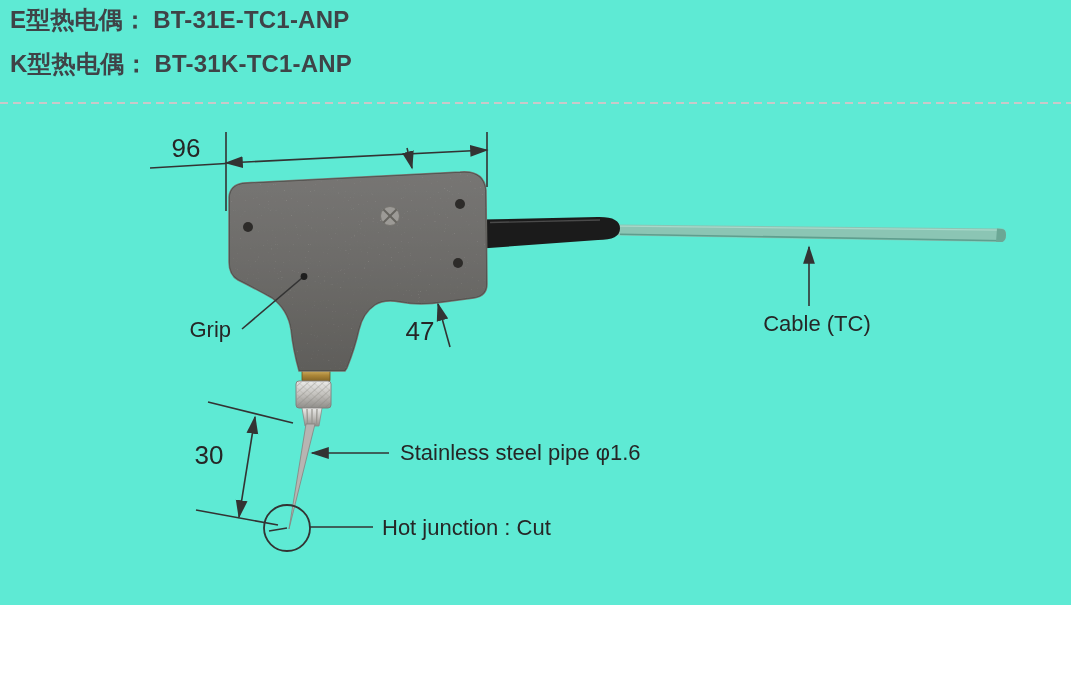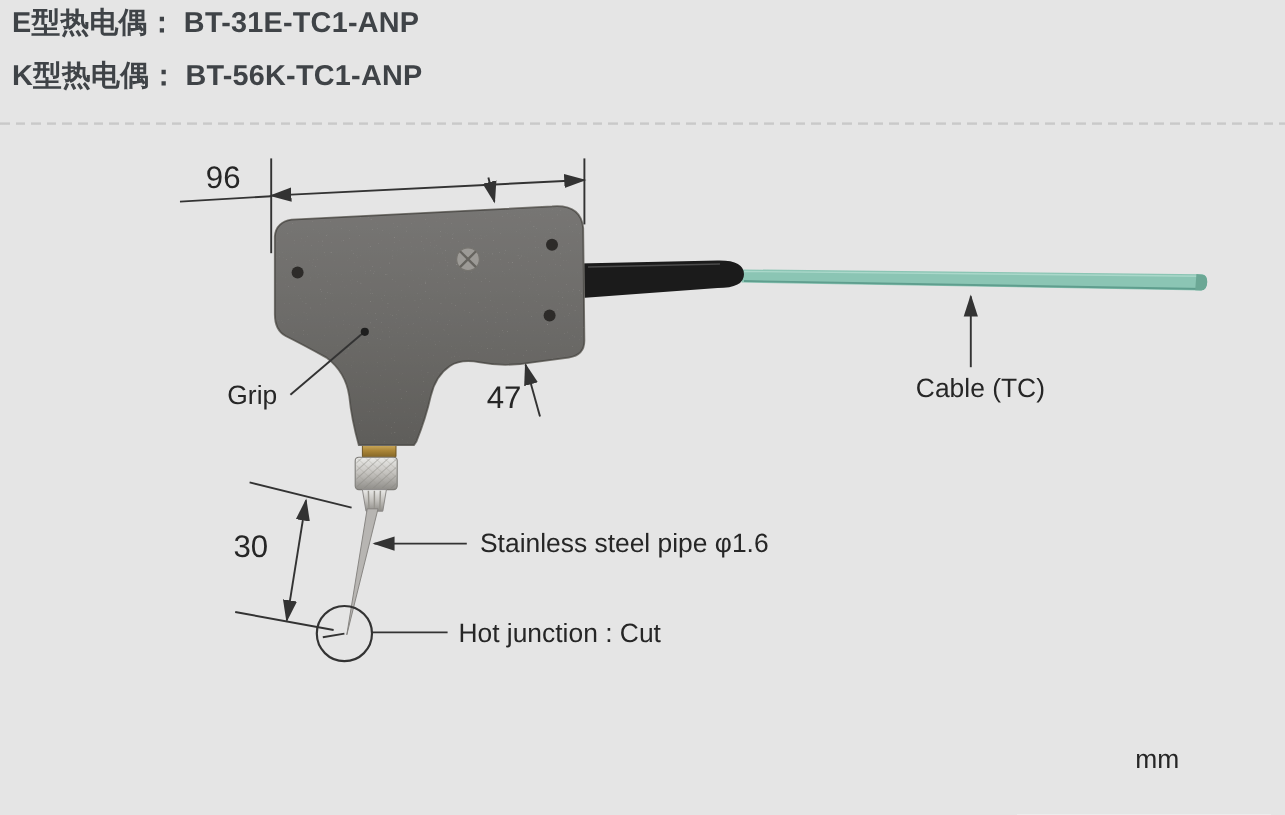--- a/index.html
+++ b/index.html
@@ -1,38 +1,38 @@
 <!DOCTYPE html>
 <html><head>
 <meta charset="utf-8">
 <style>
   html,body{margin:0;padding:0;}
   body{background:#ffffff;font-family:"Liberation Sans","DejaVu Sans",sans-serif;}
-  .page{position:relative;width:1071px;height:679px;background:#e5e5e5;overflow:hidden;}
+  .page{position:relative;width:1071px;height:605px;background:#5eead4;overflow:hidden;}
   .hdr{position:absolute;left:10px;top:8px;}
   .hdr-line{font-size:24px;font-weight:bold;color:#3f4347;line-height:1.0;margin-bottom:20px;letter-spacing:.2px;}
   .hdr-line .model{margin-left:6px;}
   .divider{position:absolute;left:0;top:102px;width:1071px;height:2px;
            background:repeating-linear-gradient(90deg,#c9c9c9 0 8px,transparent 8px 13px);}
   .diagram{position:absolute;left:0;top:0;width:1071px;height:679px;}
   svg text{font-family:"Liberation Sans","DejaVu Sans",sans-serif;fill:#262626;}
   svg .dim{font-size:26px;}
   svg .lbl{font-size:22px;}
 </style>
 </head>
 <body>
 
 <div class="page">
 
   <div class="hdr">
     <div class="hdr-line">
       <span>E型热电偶：</span><span class="model">BT-31E-TC1-ANP</span>
     </div>
     <div class="hdr-line">
-      <span>K型热电偶：</span><span class="model">BT-56K-TC1-ANP</span>
+      <span>K型热电偶：</span><span class="model">BT-31K-TC1-ANP</span>
     </div>
   </div>
 
   <div class="divider"></div>
 
   <svg class="diagram" viewBox="0 0 1071 679" xmlns="http://www.w3.org/2000/svg">
     <defs>
       <marker id="arr" viewBox="0 0 12 9" markerWidth="12" markerHeight="9" refX="10.5" refY="4.5" orient="auto-start-reverse">
         <path d="M0,0.8 L11.5,4.5 L0,8.2 Z" fill="#333333"></path>
       </marker>

